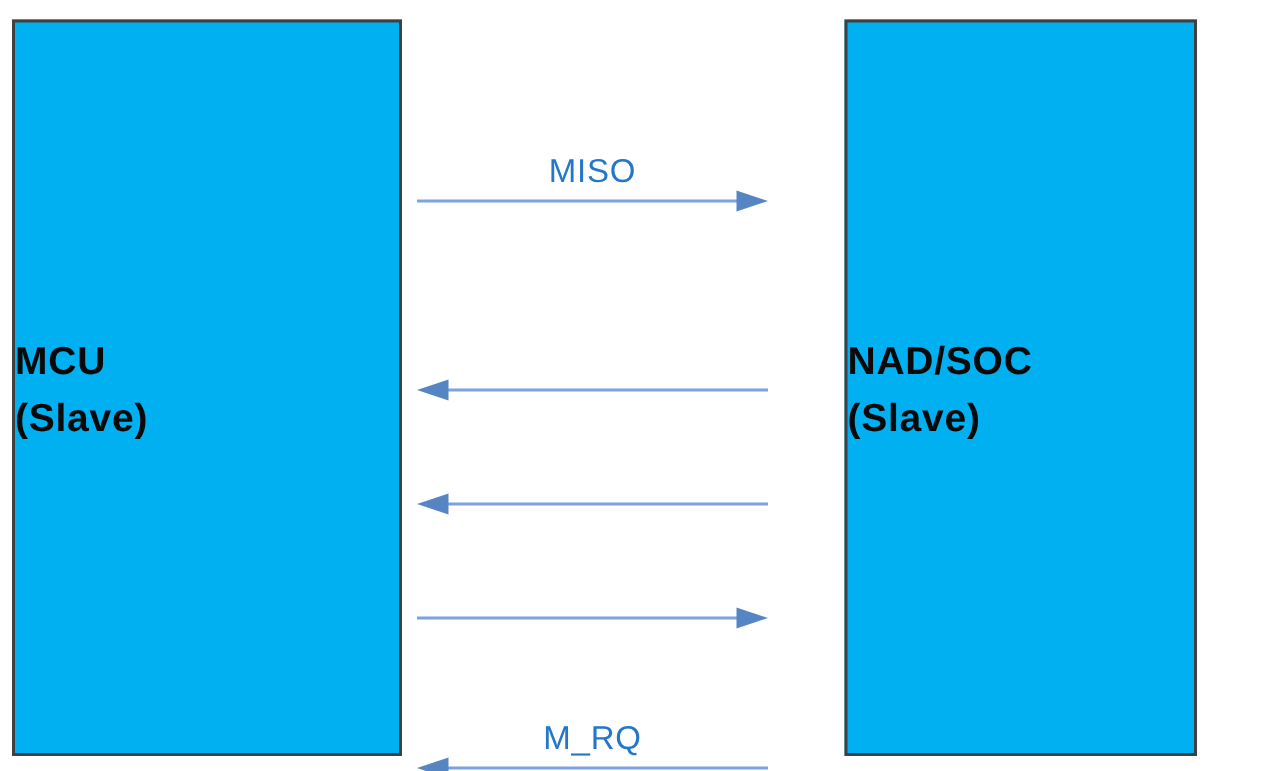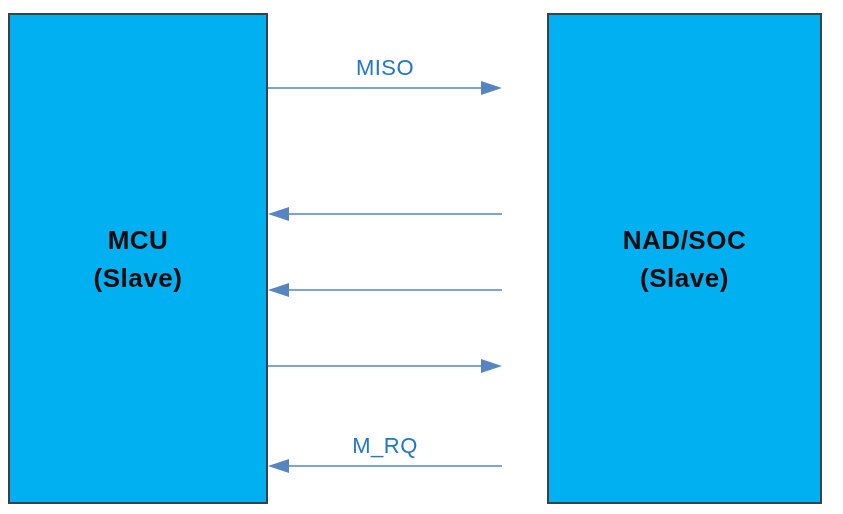--- a/index.html
+++ b/index.html
@@ -22,38 +22,39 @@
     overflow: hidden;
   }
   .box {
     position: absolute;
     top: 13px;
     height: 491px;
     background: var(--box-fill);
     border: 2px solid var(--box-border);
     display: flex;
     flex-direction: column;
-    align-items: center;
+    align-items: flex-start;
     justify-content: center;
     color: var(--box-text);
     font-weight: bold;
     text-align: center;
   }
   .box-left  { left: 8px;   width: 260px; }
-  .box-right { left: 547px; width: 275px; }
+  .box-right { left: 563px; width: 235px; }
   .box-title, .box-subtitle {
     font-size: 26px;
     line-height: 38px;
     letter-spacing: 0.5px;
   }
   .signal {
     position: absolute;
-    left: 268px;
+    left: 278px;
     width: 234px;
     height: 40px;
+    margin-top: 46px;
   }
   .signal-label {
     text-align: center;
     font-size: 22px;
     height: 26px;
     line-height: 26px;
     color: var(--label-blue);
     letter-spacing: 0.5px;
   }
   .arrow { position: relative; height: 14px; }

